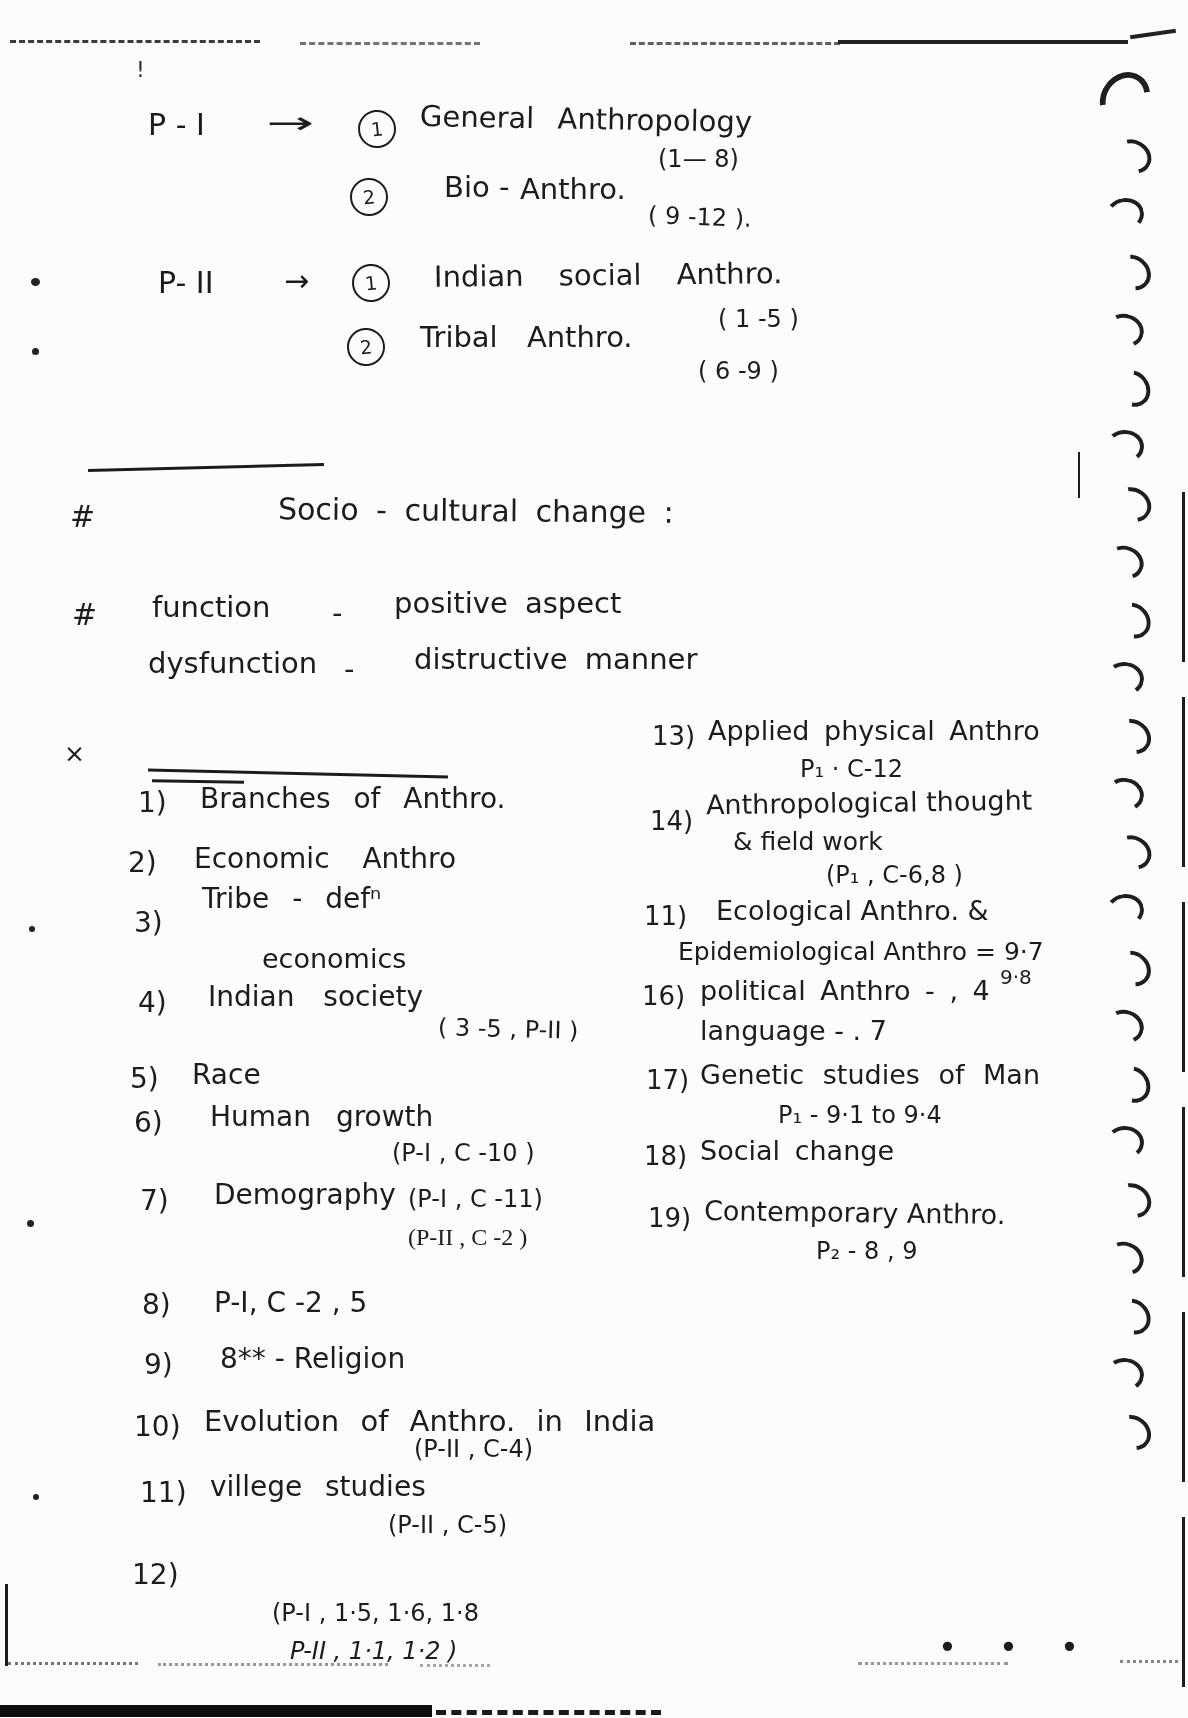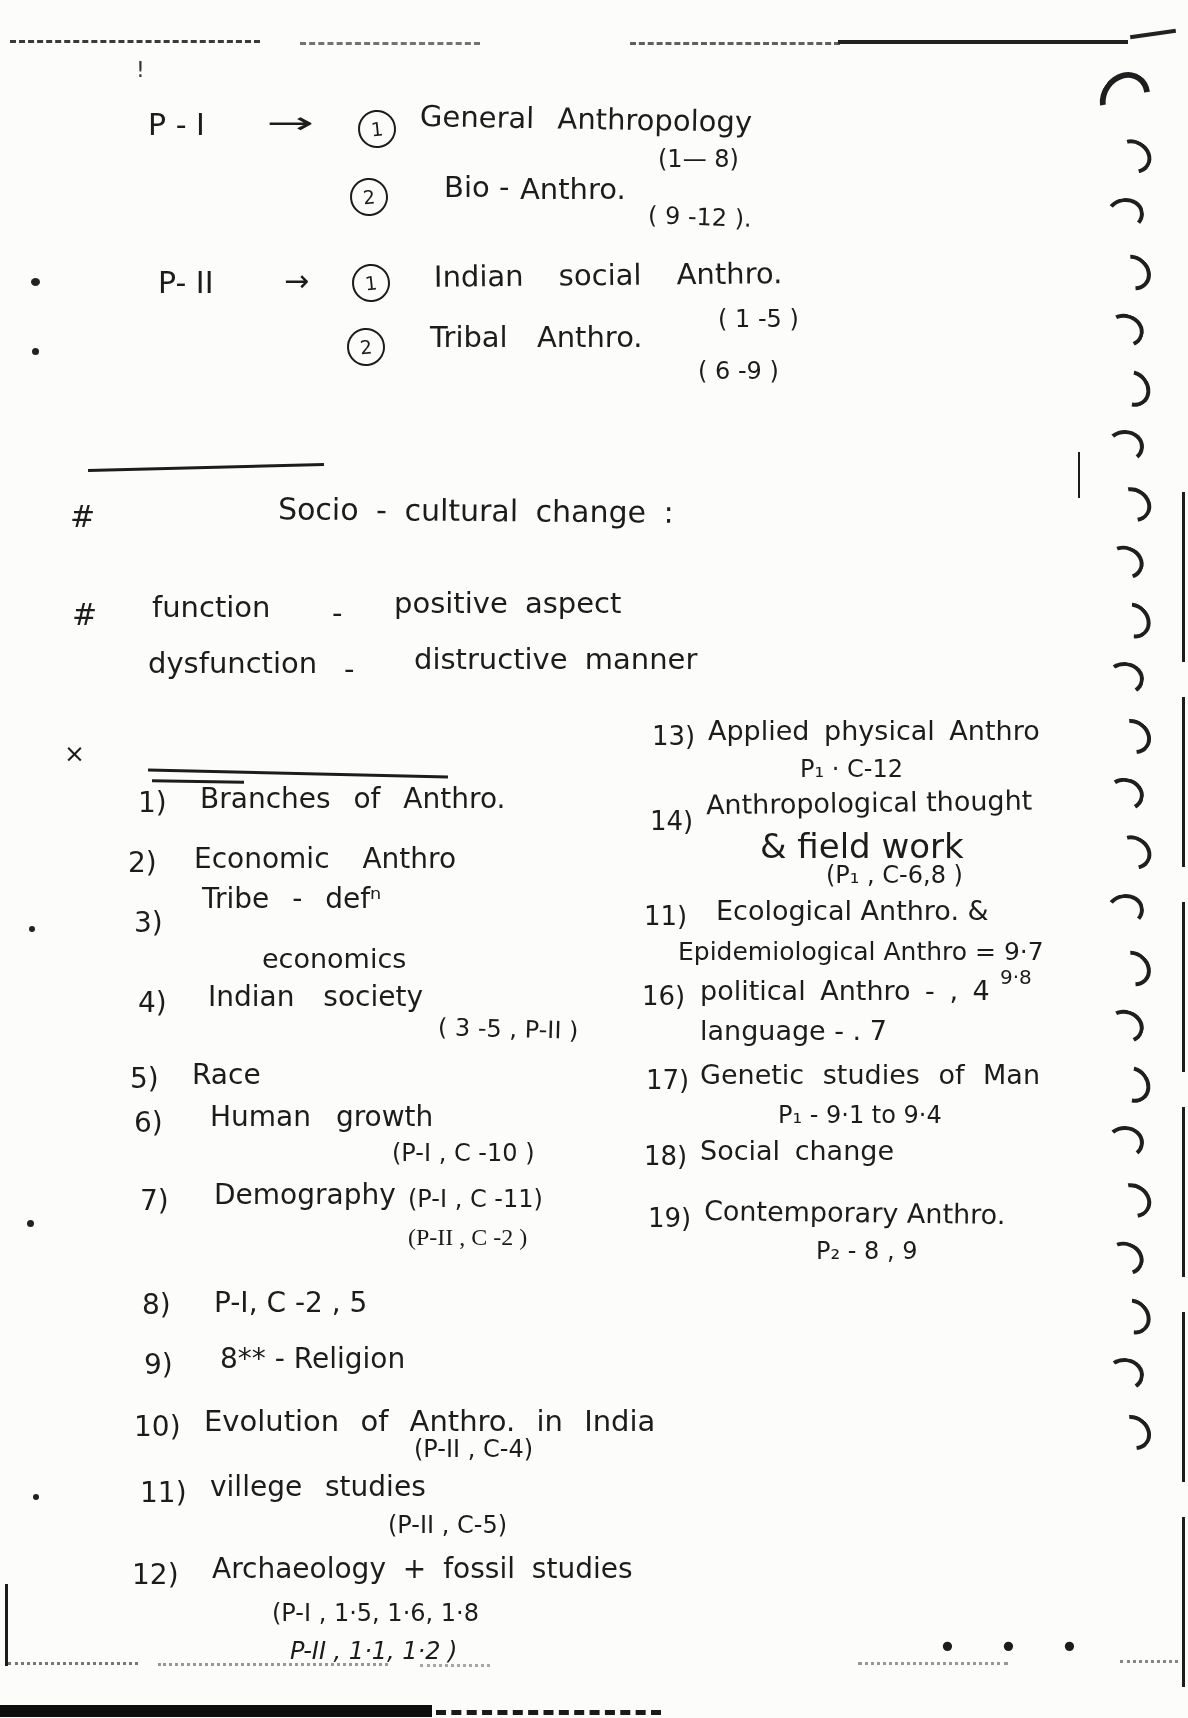--- a/index.html
+++ b/index.html
@@ -64,21 +64,21 @@
   <div class="hw" style="left:412px;top:172px;font-size:29px;margin-left:32px;">Bio -</div>
   <div class="hw" style="left:520px;top:174px;font-size:29px;">Anthro.</div>
   <div class="hw sub" style="left:648px;top:204px;transform:rotate(2deg);">( 9 -12 ).</div>
 
   <div class="hw big" style="left:158px;top:266px;">P- II</div>
   <div class="hw big" style="left:284px;top:264px;"><span>→</span></div>
   <span class="circ" style="left:352px;top:264px;">1</span>
   <div class="hw" style="left:434px;top:260px;font-size:29px;word-spacing:26px;transform:rotate(-0.6deg);">Indian social Anthro.</div>
   <div class="hw sub" style="left:718px;top:306px;">( 1 -5 )</div>
   <span class="circ" style="left:347px;top:328px;">2</span>
-  <div class="hw" style="left:430px;top:322px;font-size:29px;word-spacing:20px;text-align:right;">Tribal Anthro.</div>
+  <div class="hw" style="left:420px;top:322px;font-size:29px;word-spacing:20px;text-align:right;">Tribal Anthro.</div>
   <div class="hw sub" style="left:698px;top:358px;">( 6 -9 )</div>
 
   <div class="underline" style="left:88px;top:466px;width:236px;transform:rotate(-1.4deg);"></div>
   <div class="stroke" style="left:1078px;top:452px;width:2px;height:46px;"></div>
 
   <div class="hw big" style="left:70px;top:500px;">#</div>
   <div class="hw big" style="left:278px;top:494px;word-spacing:8px;transform:rotate(0.5deg);">Socio - cultural change  :</div>
 
   <div class="hw big" style="left:72px;top:598px;">#</div>
   <div class="hw" style="left:152px;top:592px;font-size:29px;">function</div>
@@ -126,31 +126,30 @@
 
   <div class="hw" style="left:134px;top:1412px;">10)</div>
   <div class="hw" style="left:204px;top:1406px;font-size:29px;word-spacing:12px;">Evolution of Anthro. in India</div>
   <div class="hw sub" style="left:414px;top:1436px;">(P-II  , C-4)</div>
 
   <div class="hw" style="left:140px;top:1478px;">11)</div>
   <div class="hw" style="left:210px;top:1472px;word-spacing:14px;">villege studies</div>
   <div class="hw sub" style="left:388px;top:1512px;">(P-II ,  C-5)</div>
 
   <div class="hw" style="left:132px;top:1560px;">12)</div>
-  <div class="hw" style="left:212px;top:1554px;word-spacing:8px;">Archaeology + fossil studies</div>
   <div class="hw sub" style="left:272px;top:1600px;">(P-I , 1·5, 1·6, 1·8</div>
   <div class="hw sub" style="left:290px;top:1638px;font-style:italic;">P-II , 1·1, 1·2 )</div>
 
   <div class="hw" style="left:652px;top:722px;font-size:26px;">13)</div>
   <div class="hw" style="left:708px;top:716px;font-size:27px;word-spacing:6px;">Applied physical Anthro</div>
   <div class="hw sub" style="left:800px;top:756px;">P₁ · C-12</div>
 
   <div class="hw" style="left:650px;top:794px;font-size:26px;margin-top:13px;">14)</div>
   <div class="hw" style="left:706px;top:788px;font-size:27px;transform:rotate(-0.8deg);">Anthropological thought</div>
-  <div class="hw" style="left:760px;top:828px;font-size:34px;">&amp; field work</div>
+  <div class="hw" style="left:733px;top:828px;font-size:25px;">&amp; field work</div>
   <div class="hw sub" style="left:826px;top:862px;">(P₁ ,  C-6,8 )</div>
 
   <div class="hw" style="left:644px;top:902px;font-size:26px;">11)</div>
   <div class="hw" style="left:694px;top:896px;font-size:27px;margin-left:22px;">Ecological Anthro. &amp;</div>
   <div class="hw" style="left:678px;top:938px;font-size:25px;">Epidemiological Anthro = 9·7</div>
   <div class="hw" style="left:1000px;top:966px;font-size:20px;">9·8</div>
 
   <div class="hw" style="left:642px;top:982px;font-size:26px;">16)</div>
   <div class="hw" style="left:700px;top:976px;font-size:27px;word-spacing:6px;">political Anthro - , 4</div>
   <div class="hw" style="left:700px;top:1016px;font-size:27px;">language      - . 7</div>

